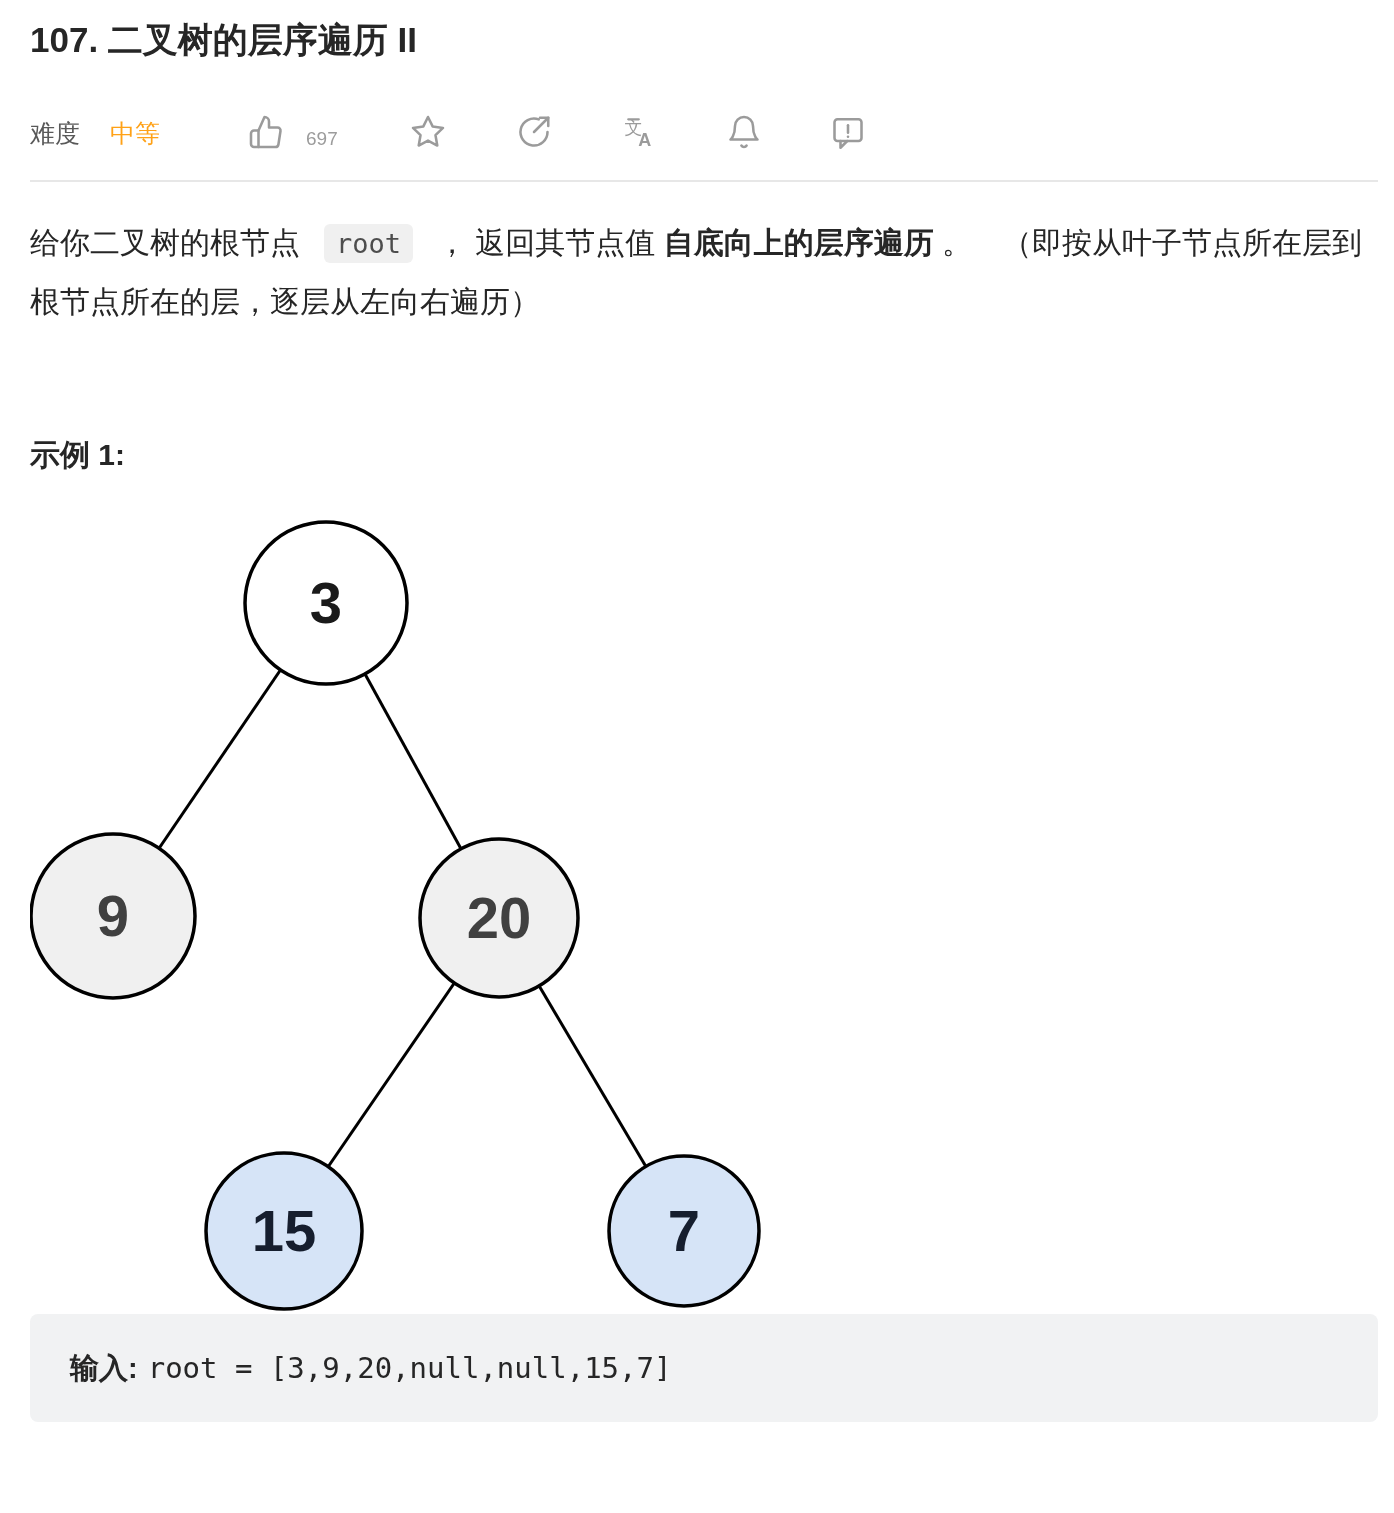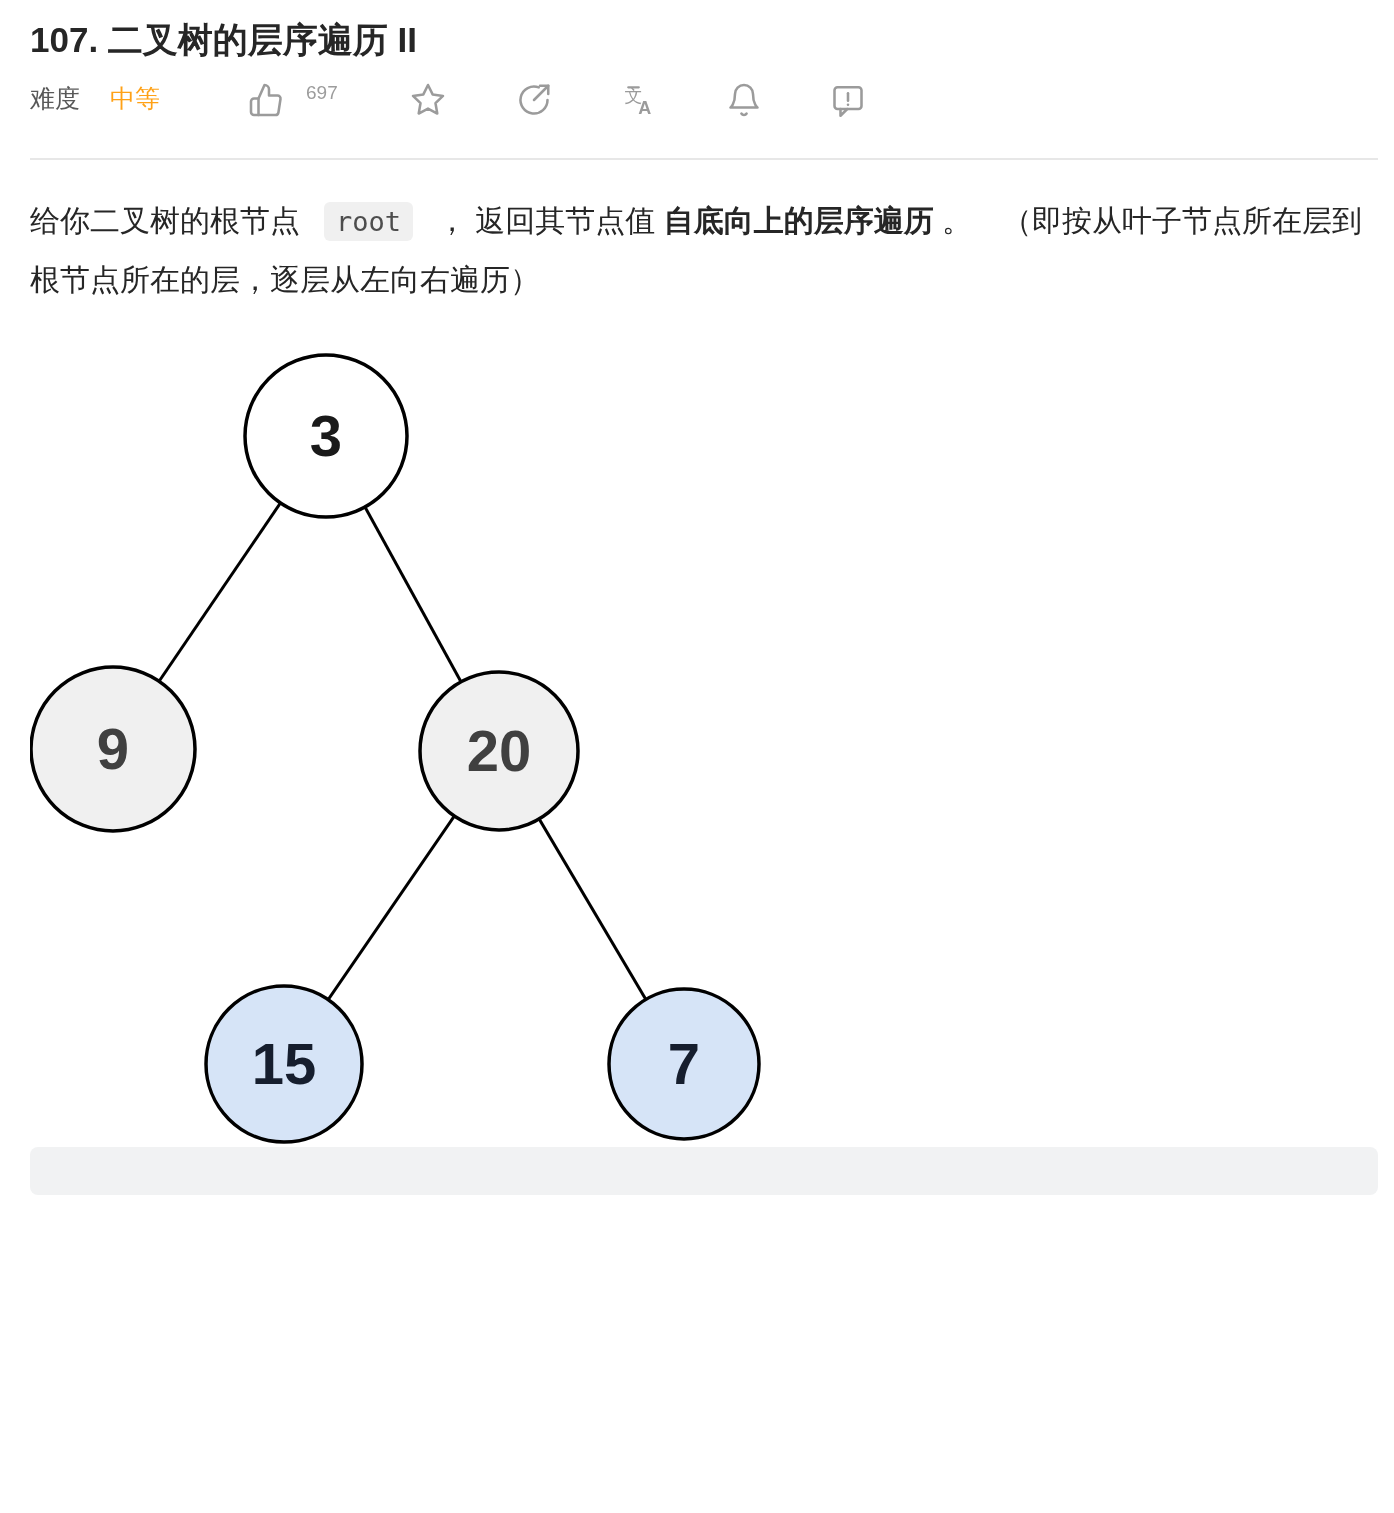--- a/index.html
+++ b/index.html
@@ -16,22 +16,22 @@
   .title {
     margin: 0;
     font-size: 35px;
     line-height: 40px;
     font-weight: 600;
     color: #262626;
   }
 
   .toolbar {
     display: flex;
-    align-items: flex-start;
-    margin-top: 22px;
+    align-items: flex-end;
+    margin-top: 44px;
     height: 46px;
   }
   .diff-label { font-size: 25px; color: #595959; }
   .diff-value { font-size: 25px; color: #ffa116; margin-left: 30px; cursor: pointer; }
   .tb-btn {
     background: none; border: none; padding: 0;
     display: flex; align-items: center; cursor: pointer;
   }
   .tb-icon { width: 36px; height: 36px; display: block; }
   .like-btn { margin-left: 88px; }
@@ -148,20 +148,21 @@
         <line x1="12" y1="7.5" x2="12" y2="12.5"></line>
         <line x1="12" y1="15.2" x2="12" y2="15.21"></line>
       </svg>
     </button>
   </div>
 
   <div class="divider"></div>
 
   <p class="description"><span>给你二叉树的根节点</span><code class="inline-code">root</code><span>， 返回其节点值 </span><strong class="desc-bold">自底向上的层序遍历</strong><span> 。　（即按从叶子节点所在层到根节点所在的层，逐层从左向右遍历）</span></p>
 
+  <h3 class="example-heading">示例 1:</h3>
 
   <svg class="tree-svg" viewBox="0 0 740 810">
     <g>
       <line x1="296" y1="99" x2="83" y2="412"></line>
       <line x1="296" y1="99" x2="469" y2="414"></line>
       <line x1="469" y1="414" x2="254" y2="727"></line>
       <line x1="469" y1="414" x2="654" y2="727"></line>
     </g>
     <g>
       <circle cx="296" cy="99" r="81" fill="#ffffff"></circle>
@@ -179,15 +180,18 @@
       <circle cx="254" cy="727" r="78" fill="#d6e4f7"></circle>
       <text x="254" y="727" dy="0.35em" fill="#161e2e">15</text>
     </g>
     <g>
       <circle cx="654" cy="727" r="75" fill="#d6e4f7"></circle>
       <text x="654" y="727" dy="0.35em" fill="#161e2e">7</text>
     </g>
   </svg>
 
   <div class="io-block">
+    <div>
+      <span class="io-label">输入:</span><span class="io-value">root = [3,9,20,null,null,15,7]</span>
+    </div>
   </div>
 
 </div>
 
 </body></html>

